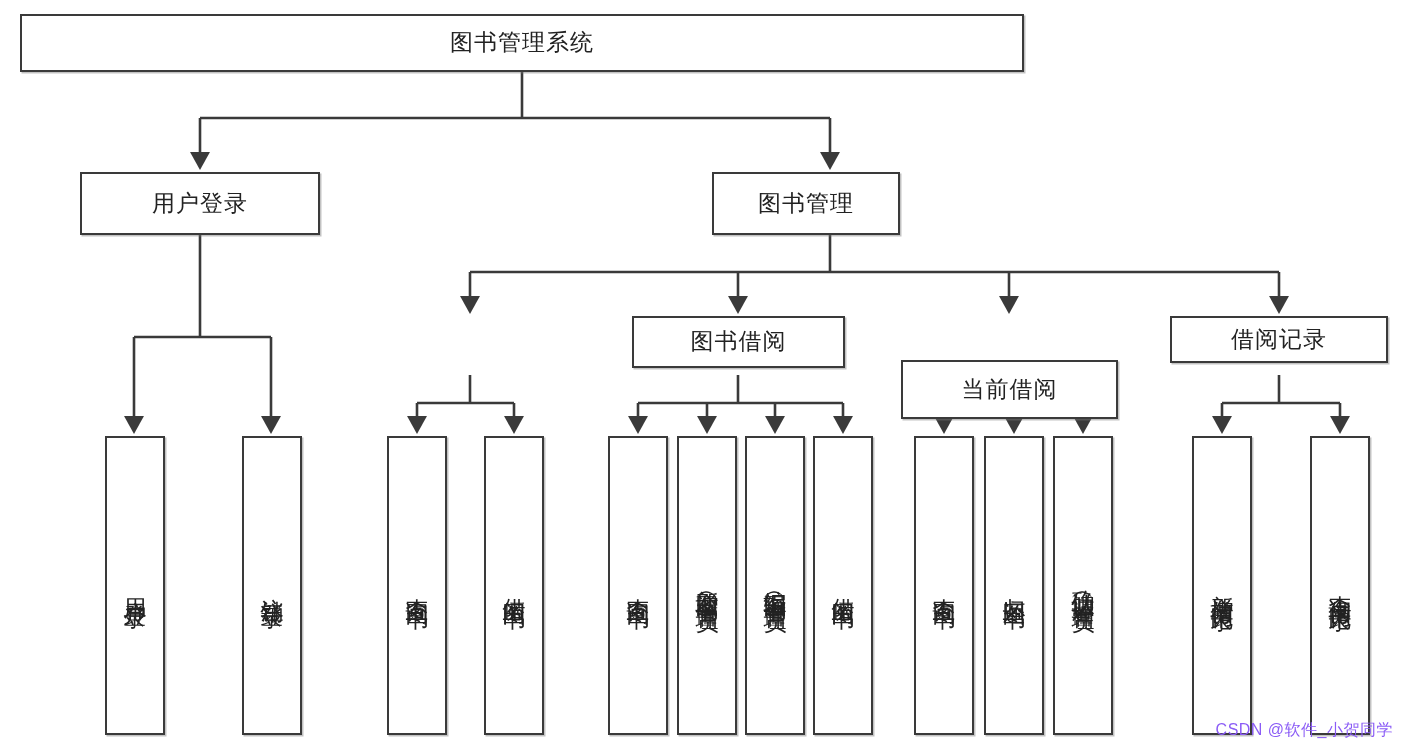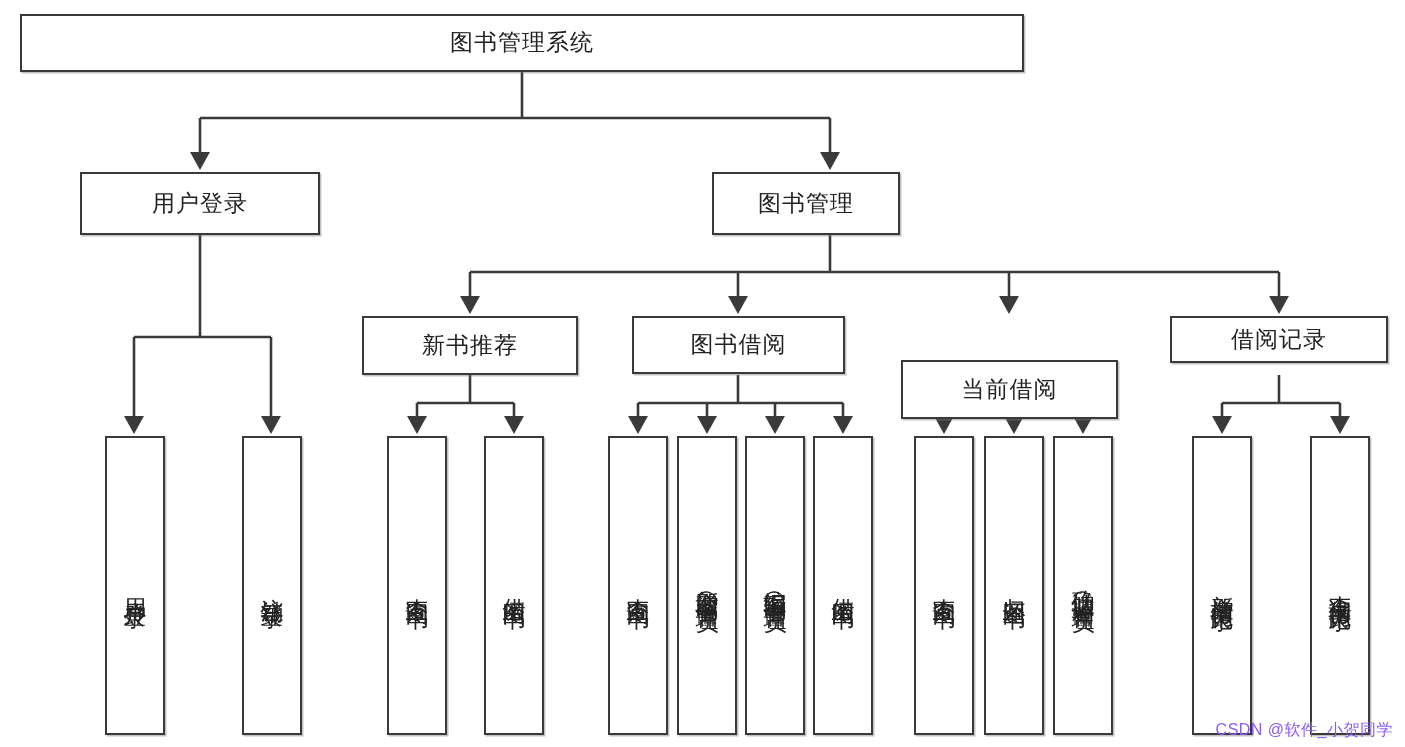--- a/index.html
+++ b/index.html
@@ -131,24 +131,21 @@
     <span class="node-label">图书管理系统</span>
   </div>
 
   <div class="node horiz" style="left:80px; top:172px; width:240px; height:63px;">
     <span class="node-label">用户登录</span>
   </div>
   <div class="node horiz" style="left:712px; top:172px; width:188px; height:63px;">
     <span class="node-label">图书管理</span>
   </div>
 
-  <div class="node horiz" style="left:362px; top:316px; width:216px; height:59px;">
-    <span class="node-label">新书推荐</span>
-  </div>
-  <div class="node horiz" style="left:632px; top:316px; width:213px; height:58px;">
+  <div class="node horiz" style="left:632px; top:316px; width:213px; height:52px;">
     <span class="node-label">图书借阅</span>
   </div>
   <div class="node horiz" style="left:901px; top:316px; width:217px; height:59px;margin-top:44px;">
     <span class="node-label">当前借阅</span>
   </div>
   <div class="node horiz" style="left:1170px; top:316px; width:218px; height:47px;">
     <span class="node-label">借阅记录</span>
   </div>
 
   <div class="node vert" style="left:105px; top:436px; width:60px; height:299px;">

